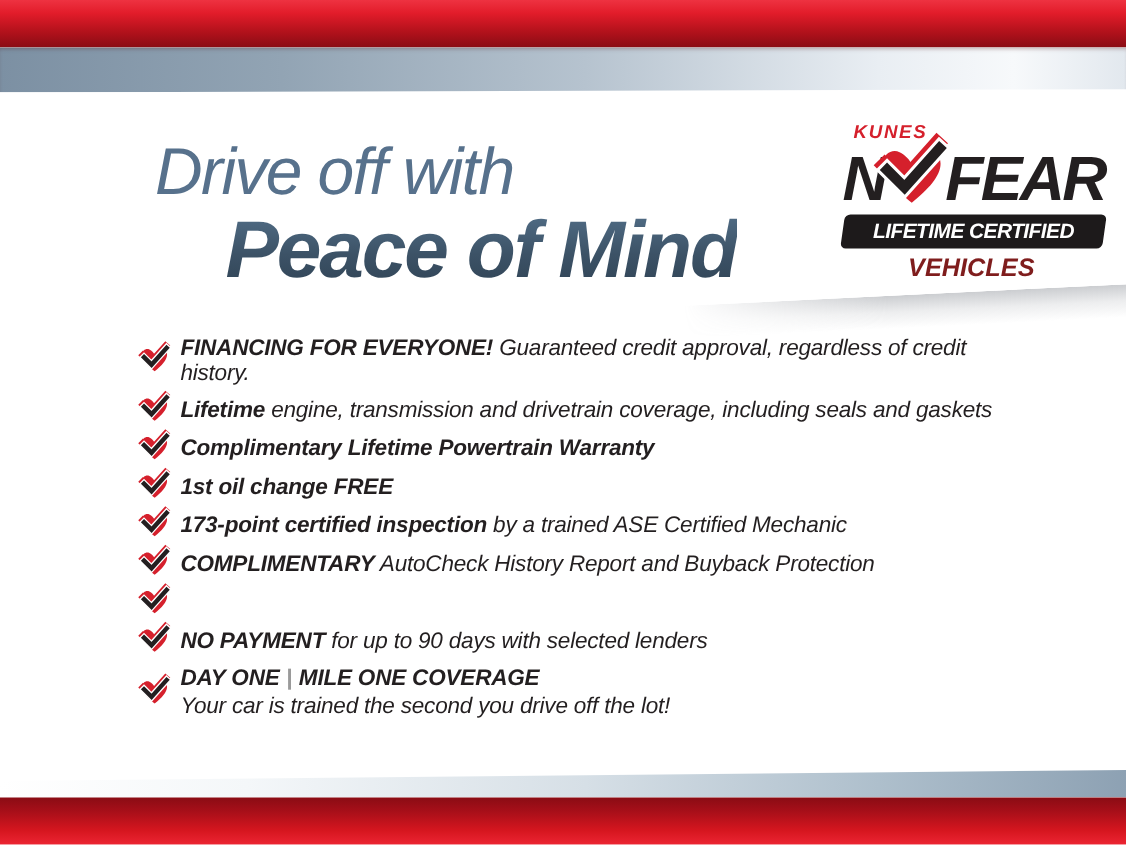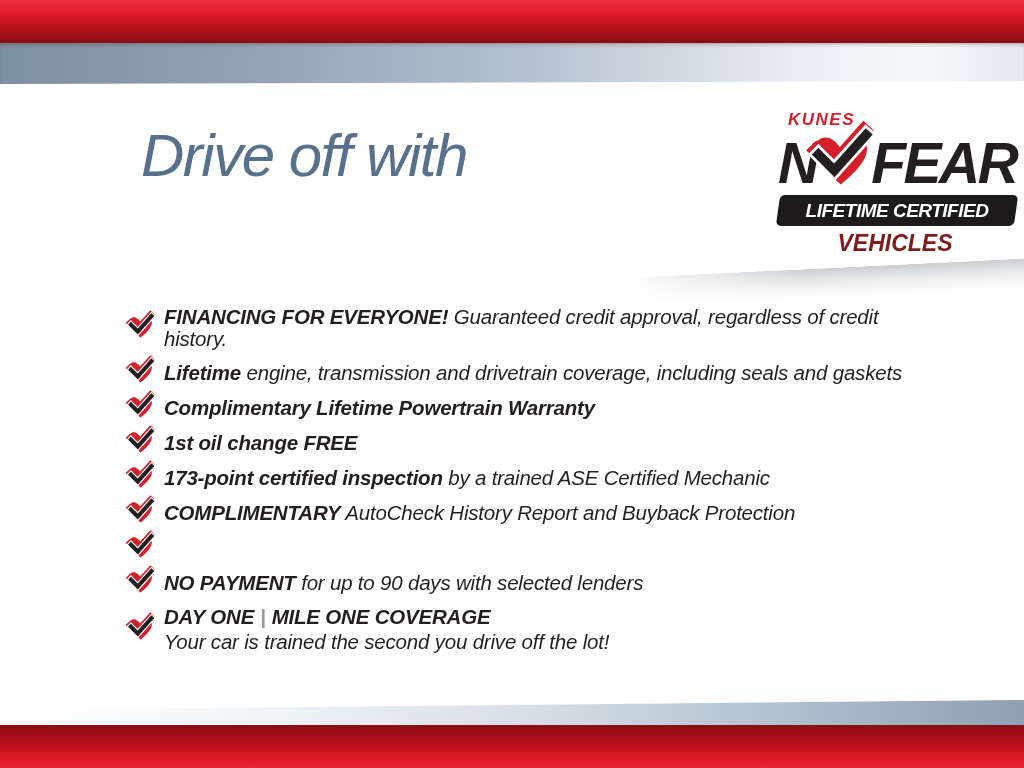--- a/index.html
+++ b/index.html
@@ -42,21 +42,21 @@
     letter-spacing:-2px; white-space:nowrap; color:#3d5468;
   }
   @supports ((-webkit-background-clip:text) or (background-clip:text)) {
     .headline-bold {
       background:linear-gradient(180deg,#55728c 0%, #3c5266 55%, #2e4153 100%);
       -webkit-background-clip:text; background-clip:text; color:transparent;
     }
   }
 
   
-  .logo { position:absolute; top:110px; right:8px; width:238px; font-style:italic; }
+  .logo { position:absolute; top:110px; right:20px; width:238px; font-style:italic; }
   .logo-kunes {
     color:#d5202c; font-weight:700; font-size:17px;
     letter-spacing:1.5px; margin-left:10px; font-style:italic;
   }
   .logo-row {
     display:flex; align-items:flex-end; height:54px; margin-top:3px;
     color:#231f20; font-weight:700; font-size:57px; letter-spacing:-2.5px;
     line-height:0.82;
   }
   .logo-heart { width:64px; height:58px; margin:0 -2px -3px -7px; position:relative; z-index:2; }
@@ -103,20 +103,21 @@
 <body>
 
 <div class="page">
 
   <div class="top-red"></div>
   <div class="top-silver"></div>
 
   <div class="logo-shadow"></div>
 
   <div class="headline-light">Drive off with</div>
+  <div class="headline-bold">Peace of Mind</div>
 
   <div class="logo">
     <div class="logo-kunes">KUNES</div>
     <div class="logo-row">
       <span>N</span>
       <svg viewBox="0 0 34 31" class="logo-heart" aria-hidden="true">
         <path d="M16.5 28 C8.5 21.5 2.5 15 2.5 9 C2.5 4.3 6.8 1.7 10.6 3.4 C13.2 4.6 15.4 7 16.5 9.2 C17.6 7 19.8 4.6 22.4 3.4 C26.2 1.7 30.5 4.3 30.5 9 C30.5 15 24.5 21.5 16.5 28 Z" fill="#d5202c"></path>
         <g fill="none" stroke-linecap="square" stroke-linejoin="miter">
           <path d="M3.3 9.8 L11.8 18.3 L28.8 -0.7" stroke="#d5202c" stroke-width="7.5"></path>
           <path d="M4.5 12 L13 20.5 L30 1.5" stroke="#ffffff" stroke-width="8"></path>

